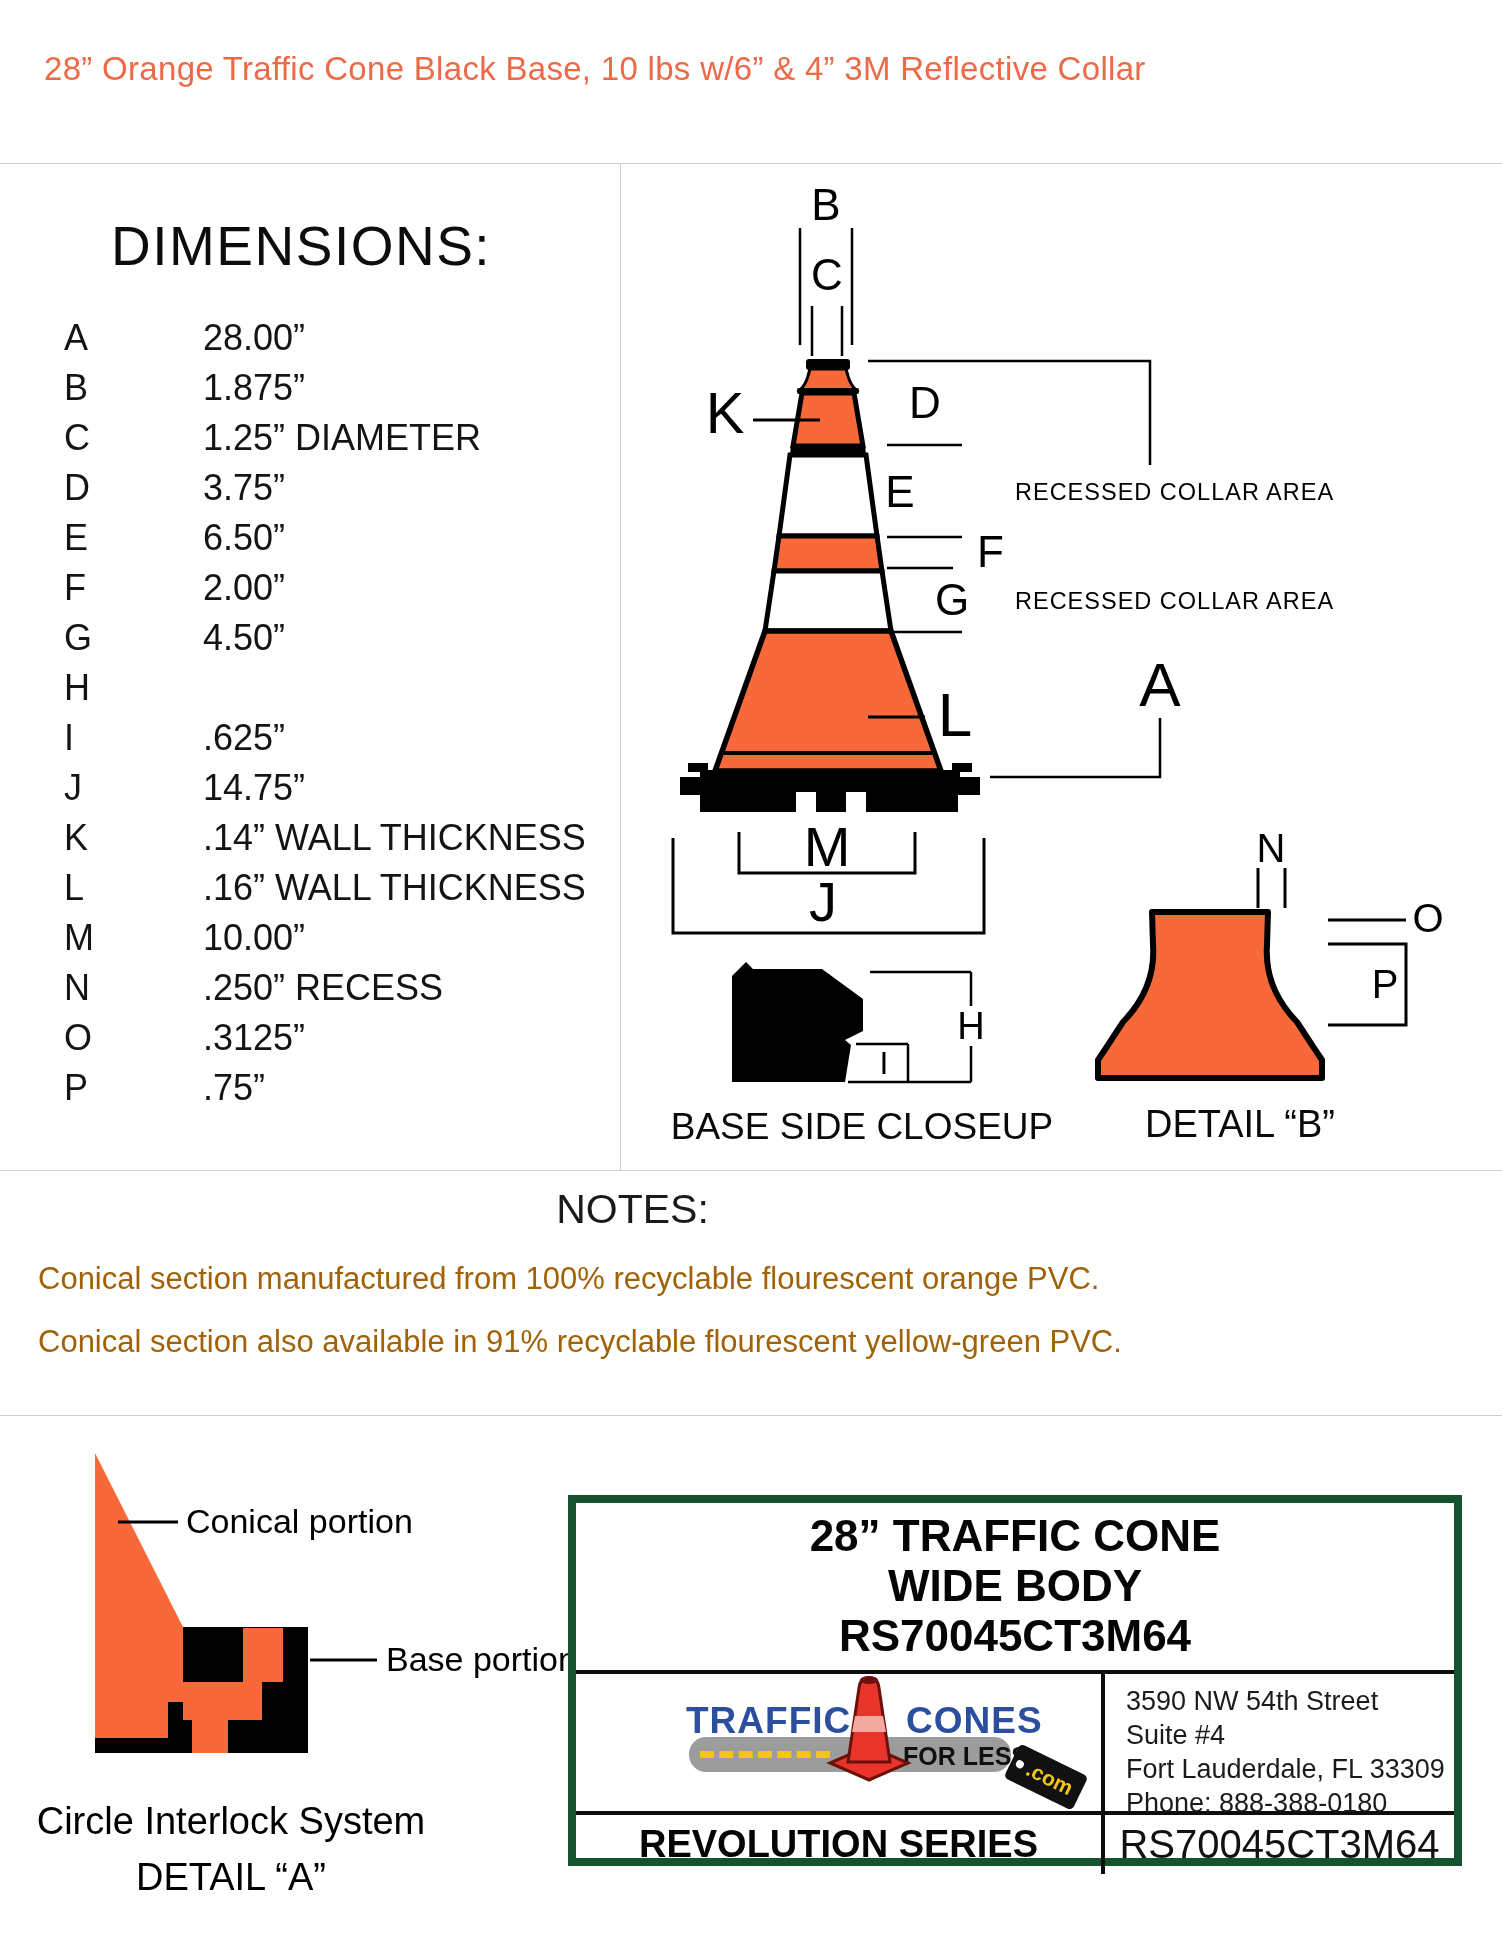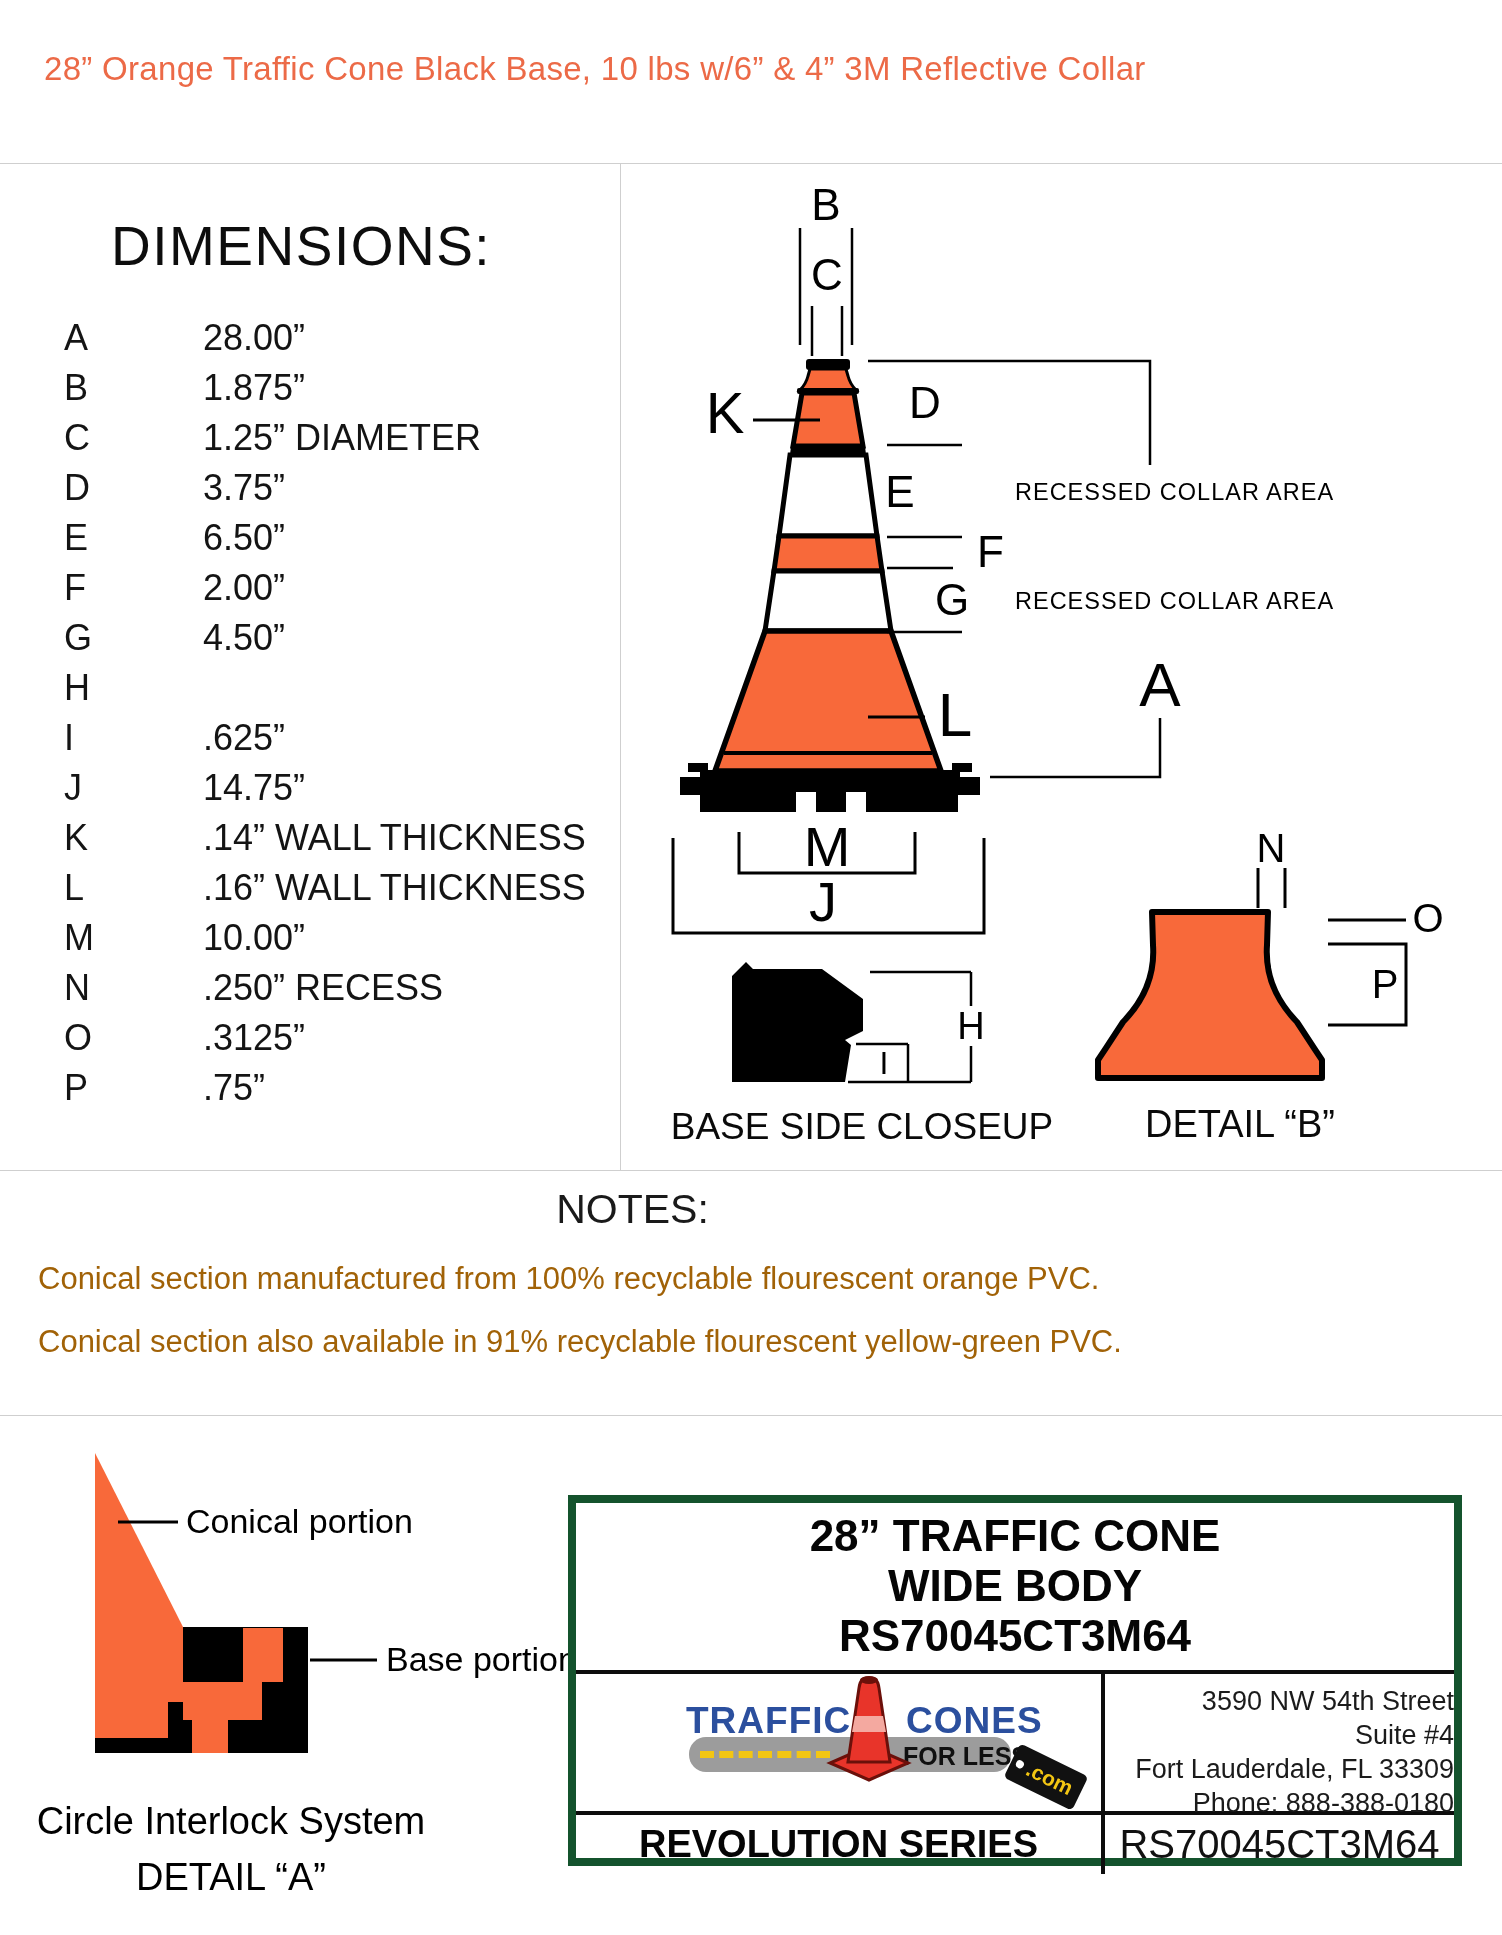--- a/index.html
+++ b/index.html
@@ -28,21 +28,21 @@
   .note-line{position:absolute;left:38px;font-size:31px;font-weight:300;color:#a16207;white-space:nowrap;}
   #note-1{top:1261px;}
   #note-2{top:1324px;}
   
   #tblock{position:absolute;left:568px;top:1495px;width:894px;height:371px;
     border:8px solid #14532d;box-sizing:border-box;background:#fff;}
   #tblock .hdr{height:159px;border-bottom:4px solid #0d0d0d;text-align:center;
     font-size:44px;font-weight:700;line-height:50px;padding-top:8px;box-sizing:content-box;color:#050505;}
   #tblock .mid{display:flex;height:137px;border-bottom:4px solid #0d0d0d;}
   #tblock .mid .logo-cell{width:525px;border-right:4px solid #0d0d0d;position:relative;overflow:visible;}
-  #tblock .mid .addr-cell{flex:1;padding:10px 0 12px 21px;font-size:27px;font-weight:300;line-height:34px;color:#1b1b1b;text-align:right;}
+  #tblock .mid .addr-cell{flex:1;padding:10px 0 12px 21px;font-size:27px;font-weight:300;line-height:34px;color:#1b1b1b;}
   #tblock .bot{display:flex;height:59px;}
   #tblock .bot .series-cell{width:525px;border-right:4px solid #0d0d0d;display:flex;align-items:center;justify-content:center;
     font-size:38px;font-weight:700;color:#050505;}
   #tblock .bot .part-cell{flex:1;display:flex;align-items:center;justify-content:center;
     font-size:40px;font-weight:400;color:#111;}
   
   .logo-word{position:absolute;font-size:37px;font-weight:800;color:#2b4f9e;letter-spacing:1px;top:26px;}
   #logo-word-1{left:110px;}
   #logo-word-2{left:330px;}
   #logo-bar{position:absolute;left:113px;top:63px;width:322px;height:35px;border-radius:17px;background:#9c9c9c;}

